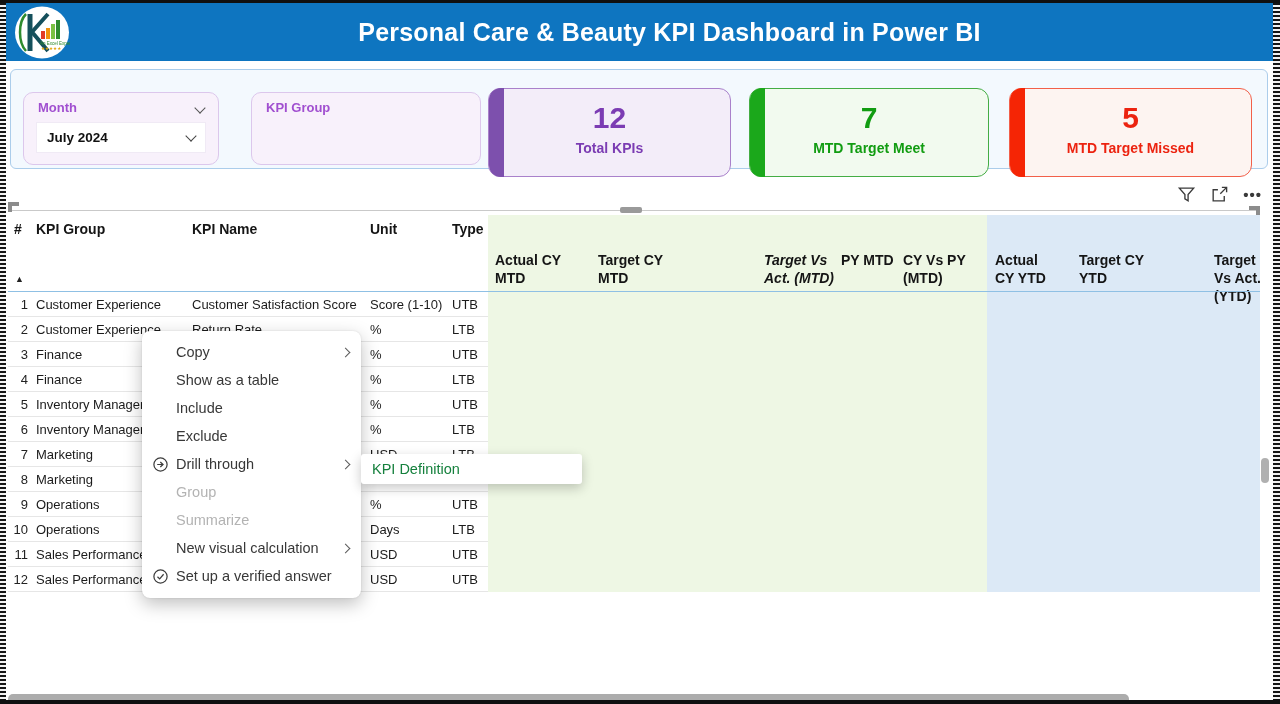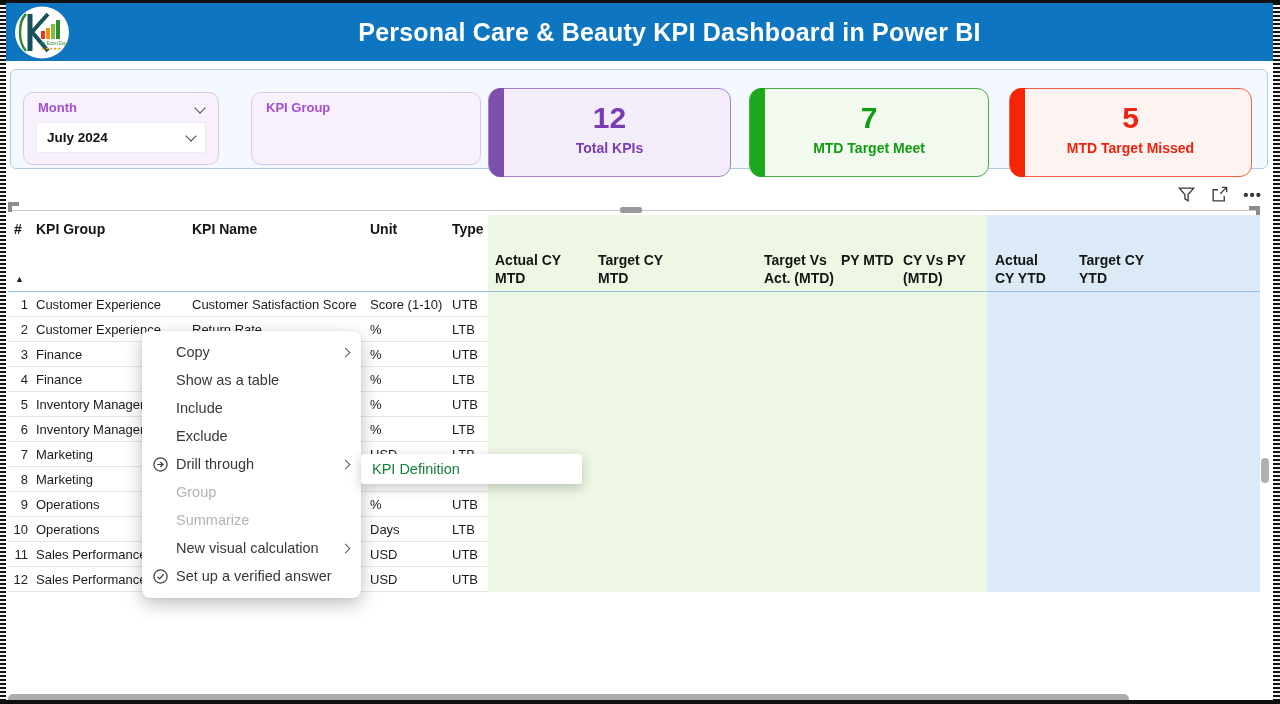--- a/index.html
+++ b/index.html
@@ -55,21 +55,21 @@
   .panel.blue{left:979px;width:273px;background:#dce9f6;}
   .thead{position:relative;display:flex;height:56px;padding-top:5px;}
   .hcell{position:relative;font-size:14px;font-weight:bold;color:#151515;line-height:18px;}
   .hspan{display:inline-block;}
   .habs{position:absolute;top:0;margin-top:31px;}
   .sortrow{position:relative;height:21px;border-bottom:1px solid #8fc0e4;}
   .sortarrow{position:absolute;left:7px;top:3px;font-size:9px;color:#222;}
   .trow{display:flex;height:25px;border-bottom:1px solid #e6e6e6;align-items:center;}
   .cell{height:100%;display:flex;align-items:center;overflow:hidden;}
   .c0{width:24px;} .c1{width:158px;} .c2{width:178px;} .c3{width:82px;} .c4{width:38px;}
-  .c5{width:106px;} .c6{width:85px;} .c7{width:123px;} .c8{width:90px;} .c9{width:95px;}
+  .c5{width:106px;} .c6{width:85px;} .c7{width:123px;font-style:italic;} .c8{width:90px;} .c9{width:95px;}
   .c10{width:73px;} .c11{width:87px;} .c12{width:113px;}
   .txt{font-size:13px;color:#1b1b1b;white-space:nowrap;}
   .cell.c0{justify-content:flex-end;padding-right:4px;font-size:13px;color:#222;}
   .cell.c1{padding-left:4px;} .cell.c2{padding-left:2px;} .cell.c3{padding-left:2px;} .cell.c4{padding-left:2px;}
   .num{justify-content:flex-end;font-size:13px;font-weight:bold;color:#101010;white-space:nowrap;}
   .cell.c5{padding-right:3px;} .cell.c6{padding-right:3px;} .cell.c8{padding-right:3px;}
   .cell.c9{padding-right:4px;} .cell.c10{padding-right:2px;} .cell.c11{padding-right:1px;}
   .pct{font-weight:bold;font-size:13px;color:#101010;}
   .cell.c7{padding-left:59px;} .cell.c12{padding-left:43px;}
   .arrow{width:19px;font-size:11px;display:inline-block;}
@@ -181,20 +181,23 @@
         </div>
       <div class="hcell c9">
           <span class="habs" style="left:11px;width:70px;">CY Vs PY (MTD)</span>
         </div>
       <div class="hcell c10">
           <span class="habs" style="left:8px;width:55px;">Actual CY YTD</span>
         </div>
       <div class="hcell c11">
           <span class="habs" style="left:19px;width:70px;">Target CY YTD</span>
         </div>
+      <div class="hcell c12">
+          <span class="habs" style="left:67px;width:52px;">Target Vs Act. (YTD)</span>
+        </div>
     </div>
     <div class="sortrow">
       <span class="sortarrow">▲</span>
     </div>
     <div class="tbody">
   <div class="trow">
     <div class="cell c0">1</div>
     <div class="cell c1 txt">Customer Experience</div>
     <div class="cell c2 txt">Customer Satisfaction Score</div>
     <div class="cell c3 txt">Score (1-10)</div>

